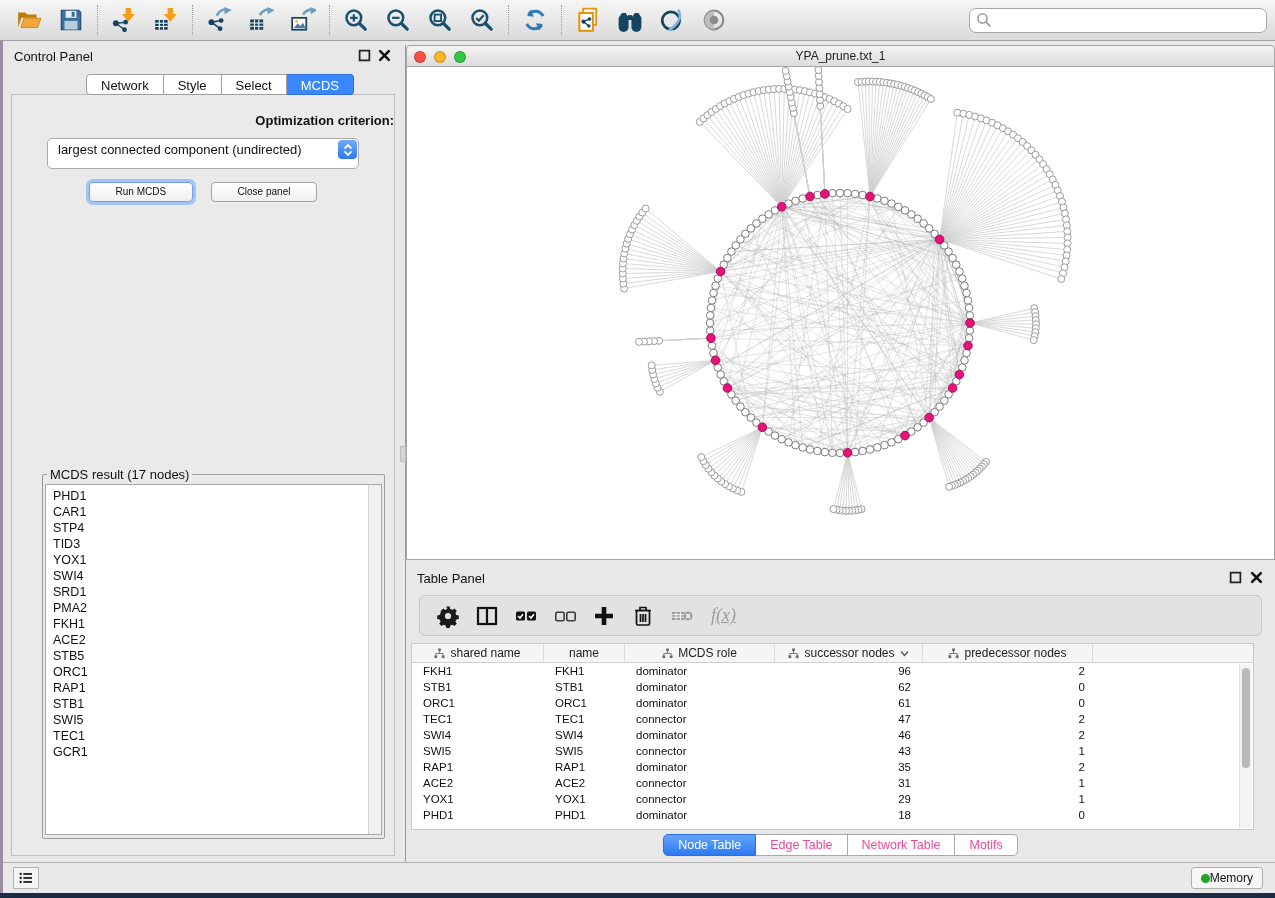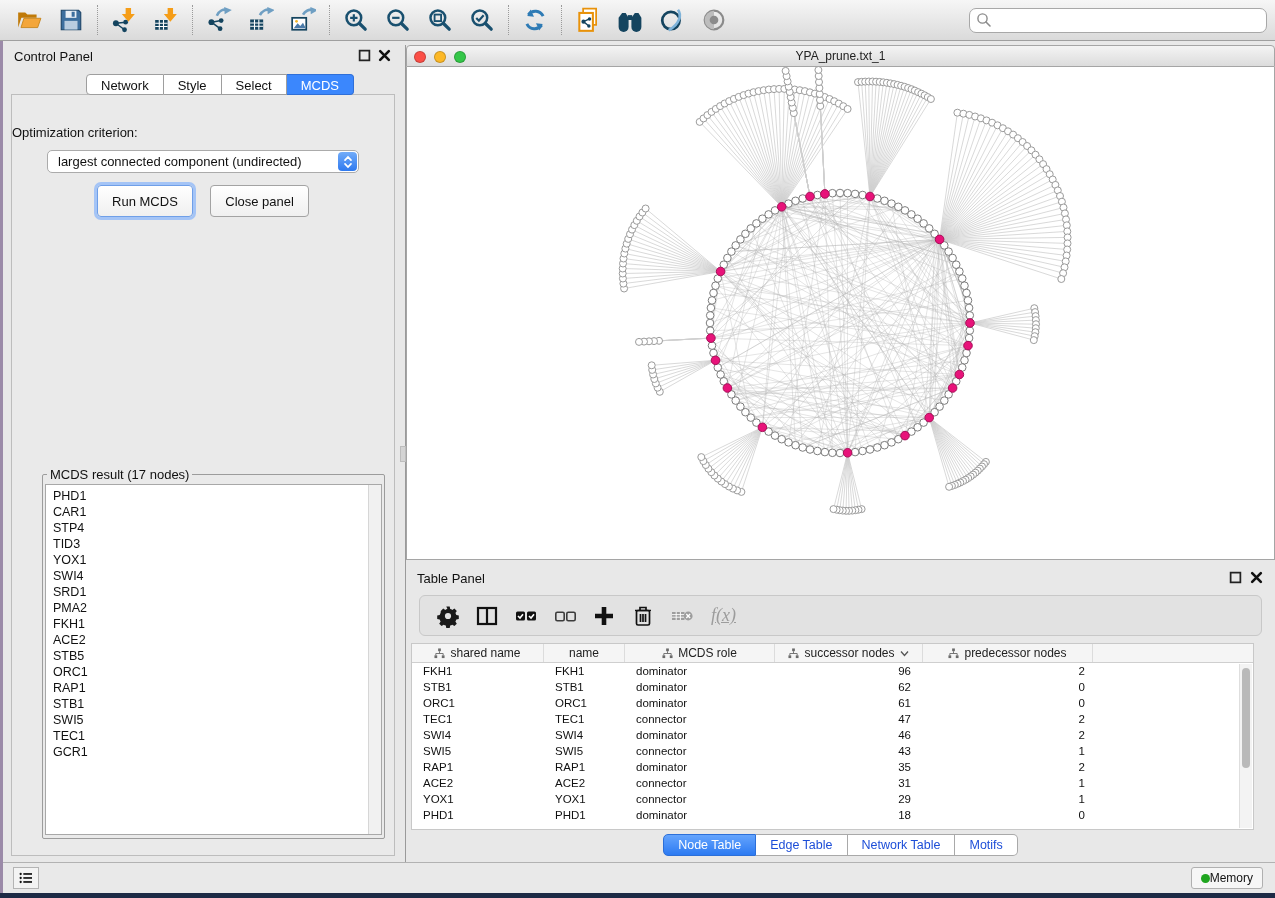--- a/index.html
+++ b/index.html
@@ -27,27 +27,27 @@
   .close-btn { position:absolute; top:8px; width:13px; height:13px; background:transparent; border:none; cursor:pointer; }
   .cp-float { right:29px; } .cp-close { right:9px; }
 
   .cp-tabs { position:absolute; left:83px; top:33px; height:21px; display:flex; z-index:2; }
   .cp-tab { font-size:13px; padding:2px 14px; background:#fff; border:1px solid #9e9e9e; border-left:none; color:#111; cursor:pointer; line-height:17px; }
   .cp-tab:first-child { border-left:1px solid #9e9e9e; border-radius:4px 0 0 4px; }
   .cp-tab:last-child { border-radius:0 4px 4px 0; }
   .cp-tab.selected { background:#3b87fd; border-color:#2f6fd8; color:#fff; }
 
   .cp-content { position:absolute; left:8px; top:53px; width:384px; height:762px; background:#eaeaea; border:1px solid #bdbdbd; }
-  .opt-label { text-align:left; margin-top:30px; font-size:13px; color:#111; }
-  .cp-select { position:relative; margin:10px auto 0 auto; width:312px; height:23px; background:#fff; border:1px solid #ababab; border-radius:5px; cursor:pointer; }
+  .opt-label { text-align:right; margin-top:18px; font-size:13px; color:#111;font-weight:bold; }
+  .cp-select { position:relative; margin:10px auto 0 auto; width:312px; height:31px; background:#fff; border:1px solid #ababab; border-radius:5px; cursor:pointer; }
   .cp-select .val { position:absolute; left:10px; top:3px; font-size:13px; color:#111; white-space:nowrap; }
   .cp-stepper { position:absolute; right:1px; top:1px; width:19px; height:19px; border-radius:4px;
     background:linear-gradient(#72acf9,#2e79ef); display:flex; align-items:center; justify-content:center; }
   .cp-buttons { margin-top:12px; text-align:center; }
-  .btn { font-size:13px; height:32px; padding:0 14px; background:linear-gradient(#ffffff,#f0f0f0); border:1px solid #a3a3a3; border-radius:4px; color:#111; cursor:pointer; }
+  .btn { font-size:10px; height:20px; padding:0 26px; background:linear-gradient(#ffffff,#f0f0f0); border:1px solid #a3a3a3; border-radius:4px; color:#111; cursor:pointer; }
   .btn.focused { border-color:#6f9fe8; box-shadow:0 0 0 3px rgba(106,164,255,.55); }
   .cp-buttons .btn + .btn { margin-left:13px; }
 
   .mcds-box { position:absolute; left:6px; right:9px; top:372px; bottom:16px; border:1px solid #9c9c9c; border-radius:2px;margin-left:24px; }
   .mcds-box legend { font-size:13px; color:#111; padding:0 3px; margin-left:4px; }
   .mcds-inner { position:absolute; left:2px; right:2px; top:2px; bottom:3px; background:#fff; border:1px solid #a8a8a8; overflow:hidden; }
   .mcds-list { position:absolute; inset:0 14px 0 0; padding:3px 0 0 7px; }
   .mcds-item { font-size:12.5px; line-height:16px; color:#111; cursor:default; }
   .mcds-scroll { position:absolute; right:0; top:0; bottom:0; width:13px; background:#f1f1f1; border-left:1px solid #d6d6d6; }
 
@@ -79,21 +79,21 @@
   .th-cell { display:flex; align-items:center; justify-content:center; gap:5px; font-size:12px; color:#222; border-right:1px solid #dcdcdc; cursor:pointer; height:18px; }
   .th-cell.last { border-right:none; }
   .tr-row { height:16px; cursor:default; }
   .td-cell { font-size:11.5px; color:#111; line-height:16px; padding-left:11px; overflow:hidden; white-space:nowrap; }
   .td-cell.num { text-align:right; padding-right:12px; padding-left:0; }
   .td-cell.num2 { text-align:right; padding-right:8px; padding-left:0; }
   .tp-scroll { position:absolute; right:1px; top:20px; bottom:1px; width:13px; background:#f3f3f3; border-left:1px solid #dedede; }
   .tp-thumb { position:absolute; left:2px; top:4px; width:8px; height:100px; background:#b9b9b9; border-radius:5px; cursor:grab; }
 
   .tp-tabs { position:absolute; left:0; right:0; top:271px; display:flex; justify-content:center; }
-  .tp-tab { font-size:12.5px; padding:3px 14px; background:#fff; border:1px solid #a9a9a9; border-left:none; color:#1d4ed8; cursor:pointer; }
+  .tp-tab { font-size:12.5px; padding:3px 14px; background:#fff; border:1px solid #a9a9a9; border-left:none; color:#ec4899; cursor:pointer; }
   .tp-tab:first-child { border-left:1px solid #a9a9a9; border-radius:5px 0 0 5px; }
   .tp-tab:last-child { border-radius:0 5px 5px 0; }
   .tp-tab.selected { background:linear-gradient(#64a4fd,#2c7af2); border-color:#2c6fd8; color:#fff; }
 
   
   .status-bar { position:absolute; left:0; top:862px; width:1275px; height:31px; background:#e9e9e9; border-top:1px solid #b2b2b2; }
   .list-btn { position:absolute; left:13px; top:4px; width:26px; height:22px; background:#f3f3f3; border:1px solid #b4b4b4; cursor:pointer; padding:2px; }
   .list-btn svg { width:100%; height:100%; }
   .memory-btn { position:absolute; right:12px; top:4px; height:22px; padding:0 9px; background:#f6f6f6; border:1px solid #b0b0b0; border-radius:3px; font-size:12px; color:#111; cursor:pointer; display:flex; align-items:center; }
   .mem-dot { width:9px; height:9px; border-radius:50%; background:#1fa51f; }

